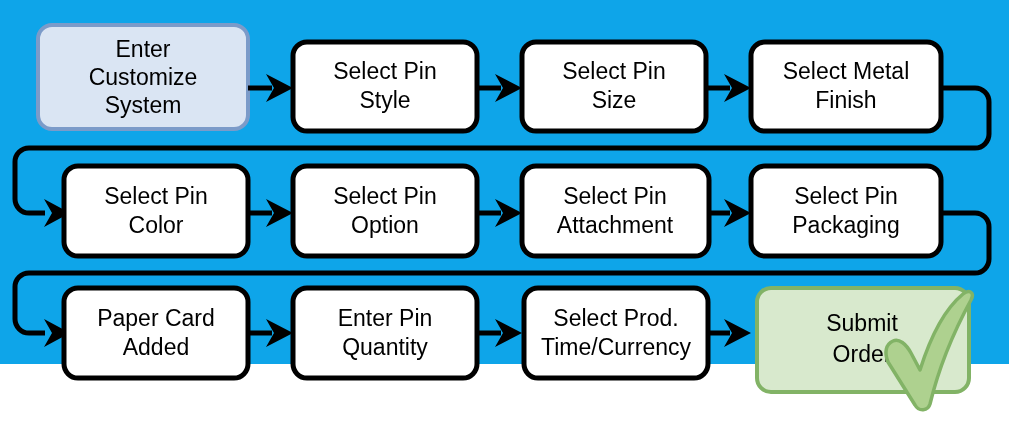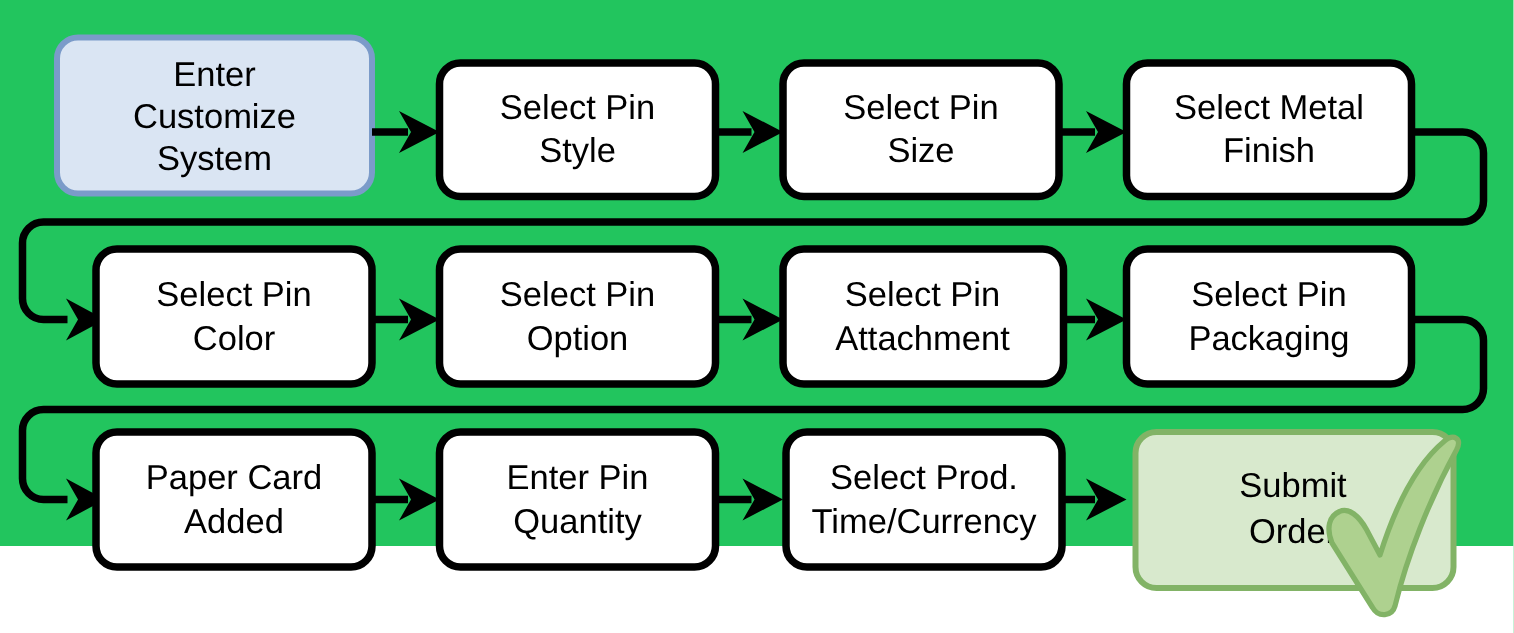--- a/index.html
+++ b/index.html
@@ -10,21 +10,21 @@
   body {
     width: 1009px;
     height: 422px;
     font-family: "Liberation Sans", sans-serif;
     overflow: hidden;
   }
   #flowchart-root {
     position: relative;
     width: 1009px;
     height: 364px;
-    background: #22c55e;
+    background: #0ea5e9;
   }
   svg.flow-svg {
     display: block;
     width: 1009px;
     height: 422px;
   }
   .node-text {
     font-family: "Liberation Sans", sans-serif;
     font-size: 23px;
     fill: #000000;

